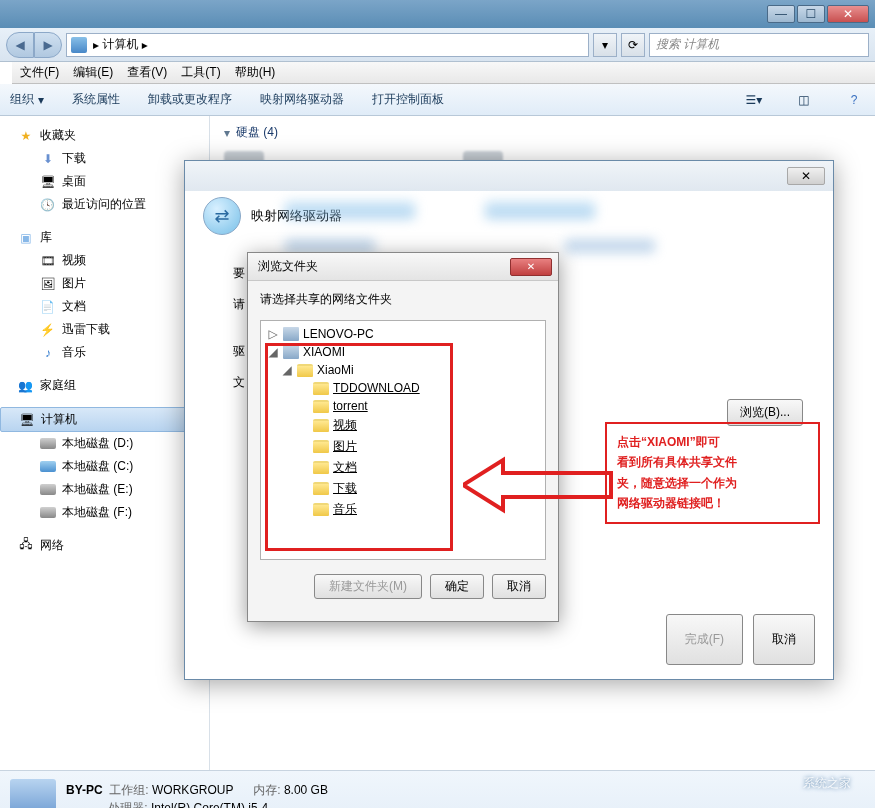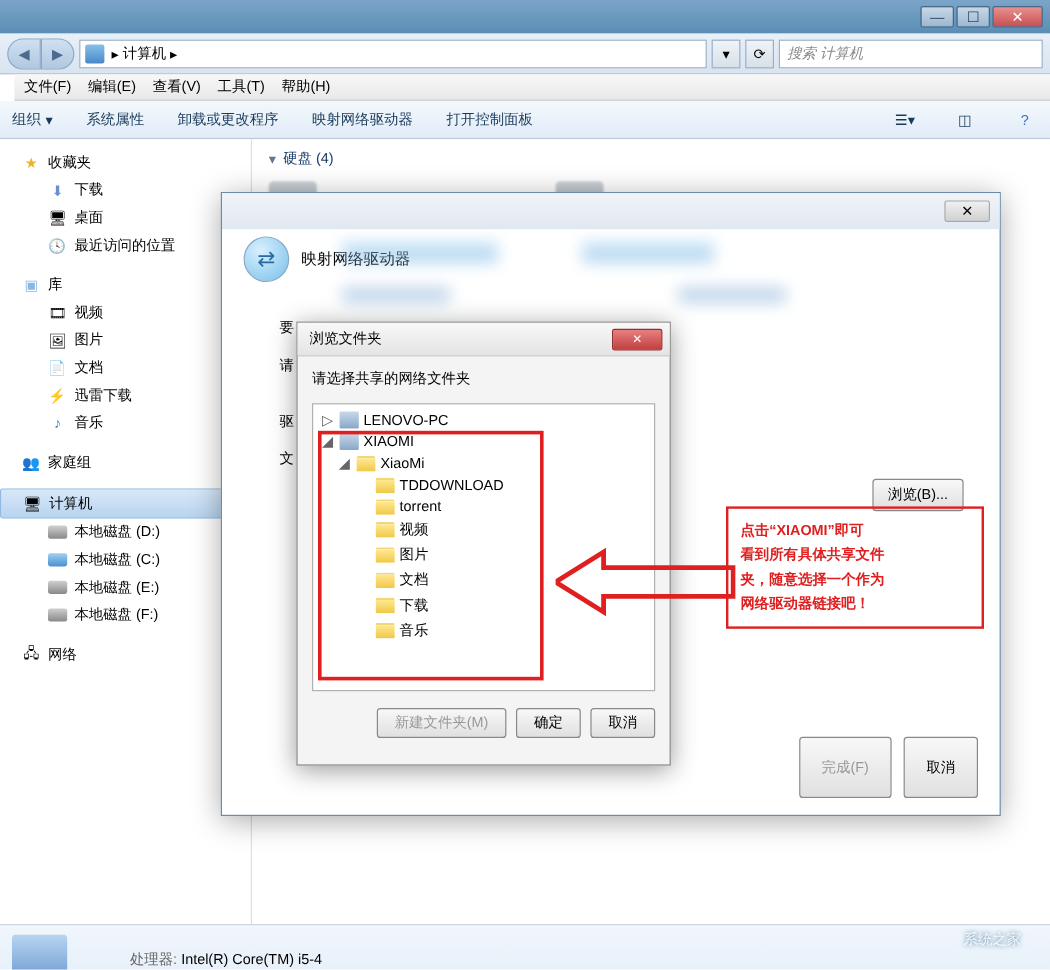--- a/index.html
+++ b/index.html
@@ -58,30 +58,30 @@
 .mapblock { position: absolute; background: linear-gradient(#a0d0f0, #60a8e0); border-radius: 3px; }
 .mapfields { margin-top: 30px; margin-left: 30px; }
 .maprow { display: flex; align-items: center; margin-bottom: 14px; gap: 10px; }
 .maprow label { width: 18px; }
 .browsebtn { padding: 4px 12px; border: 1px solid #888; background: linear-gradient(#f8f8f8, #e0e0e0); border-radius: 3px; cursor: pointer; position: absolute; right: 30px; top: 208px; }
 .mapbtns { position: absolute; bottom: 14px; right: 18px; display: flex; gap: 10px; }
 .mapbtns button { padding: 16px 18px; border: 1px solid #888; background: linear-gradient(#f8f8f8, #e0e0e0); border-radius: 3px; cursor: pointer; }
 .mapbtns button:disabled { color: #999; }
 
 
-.browsedlg { position: absolute; left: 247px; top: 268px; width: 312px; height: 370px; background: #f4f4f4; border: 1px solid #888; box-shadow: 0 4px 20px rgba(0,0,0,0.4); z-index: 10; }
+.browsedlg { position: absolute; left: 247px; top: 252px; width: 312px; height: 370px; background: #f4f4f4; border: 1px solid #888; box-shadow: 0 4px 20px rgba(0,0,0,0.4); z-index: 10; }
 .brtitle { height: 28px; background: linear-gradient(#f8f8f8, #e4e4e4); display: flex; align-items: center; justify-content: space-between; padding: 0 6px 0 10px; border-bottom: 1px solid #c8c8c8; }
 .brclose { width: 42px; height: 18px; background: linear-gradient(#e88080, #c04040); border: 1px solid #903030; border-radius: 2px; color: #fff; display: flex; align-items: center; justify-content: center; cursor: pointer; font-size: 10px; }
 .brmsg { padding: 10px 12px 6px; }
 .brtree { margin: 6px 12px; height: 240px; background: #fff; border: 1px solid #b0b0b0; overflow: auto; padding: 4px 0; position: relative; }
 .brnode { display: flex; align-items: center; padding: 2px 6px; gap: 4px; cursor: pointer; white-space: nowrap; }
 .brnode .arr { width: 12px; display: inline-block; text-align: center; color: #666; }
 .brnode.l1 { padding-left: 6px; }
 .brnode.l2 { padding-left: 20px; }
-.brnode.l3 { padding-left: 36px; }
+.brnode.l3 { padding-left: 36px; text-decoration: underline; }
 .foldericon { width: 16px; height: 13px; background: linear-gradient(#ffe890, #f0c848); border-radius: 2px 2px 1px 1px; border-top: 2px solid #f0d878; }
 .pcicon { width: 16px; height: 14px; background: linear-gradient(#c8d8e8, #88a8c8); border-radius: 1px; }
 .redbox { position: absolute; border: 3px solid #e02020; pointer-events: none; }
 .brbtns { display: flex; justify-content: flex-end; gap: 8px; padding: 8px 12px; }
 .brbtns button { padding: 3px 14px; border: 1px solid #888; background: linear-gradient(#f8f8f8, #e0e0e0); border-radius: 3px; cursor: pointer; }
 .brbtns button:disabled { color: #999; }
 
 
 .annot { position: absolute; left: 605px; top: 422px; width: 215px; z-index: 20; color: #e02020; font-size: 15px; font-weight: bold; line-height: 1.7; border: 2px solid #e02020; padding: 8px 10px; background: rgba(255,255,255,0); }
 .arrow { position: absolute; left: 463px; top: 455px; z-index: 19; }
@@ -357,20 +357,28 @@
   <div>点击“XIAOMI”即可</div>
   <div>看到所有具体共享文件</div>
   <div>夹，随意选择一个作为</div>
   <div>网络驱动器链接吧！</div>
 </div>
 
 <div class="statusbar">
   <div class="pcimg"></div>
   <div class="statustext">
     <div>
+      <span class="pcname">BY-PC</span>&nbsp;
+      <span style="color:#666">工作组:</span>
+      <span>WORKGROUP</span>
+      &nbsp;&nbsp;&nbsp;&nbsp;
+      <span style="color:#666">内存:</span>
+      <span>8.00 GB</span>
+    </div>
+    <div>
       <span style="visibility:hidden">BY-PC</span>&nbsp;
       <span style="color:#666">处理器:</span>
       <span>Intel(R) Core(TM) i5-4</span>
     </div>
   </div>
 </div>
 
 <div class="watermark">
   <div class="wmicon"></div>
   <span>系统之家</span>

